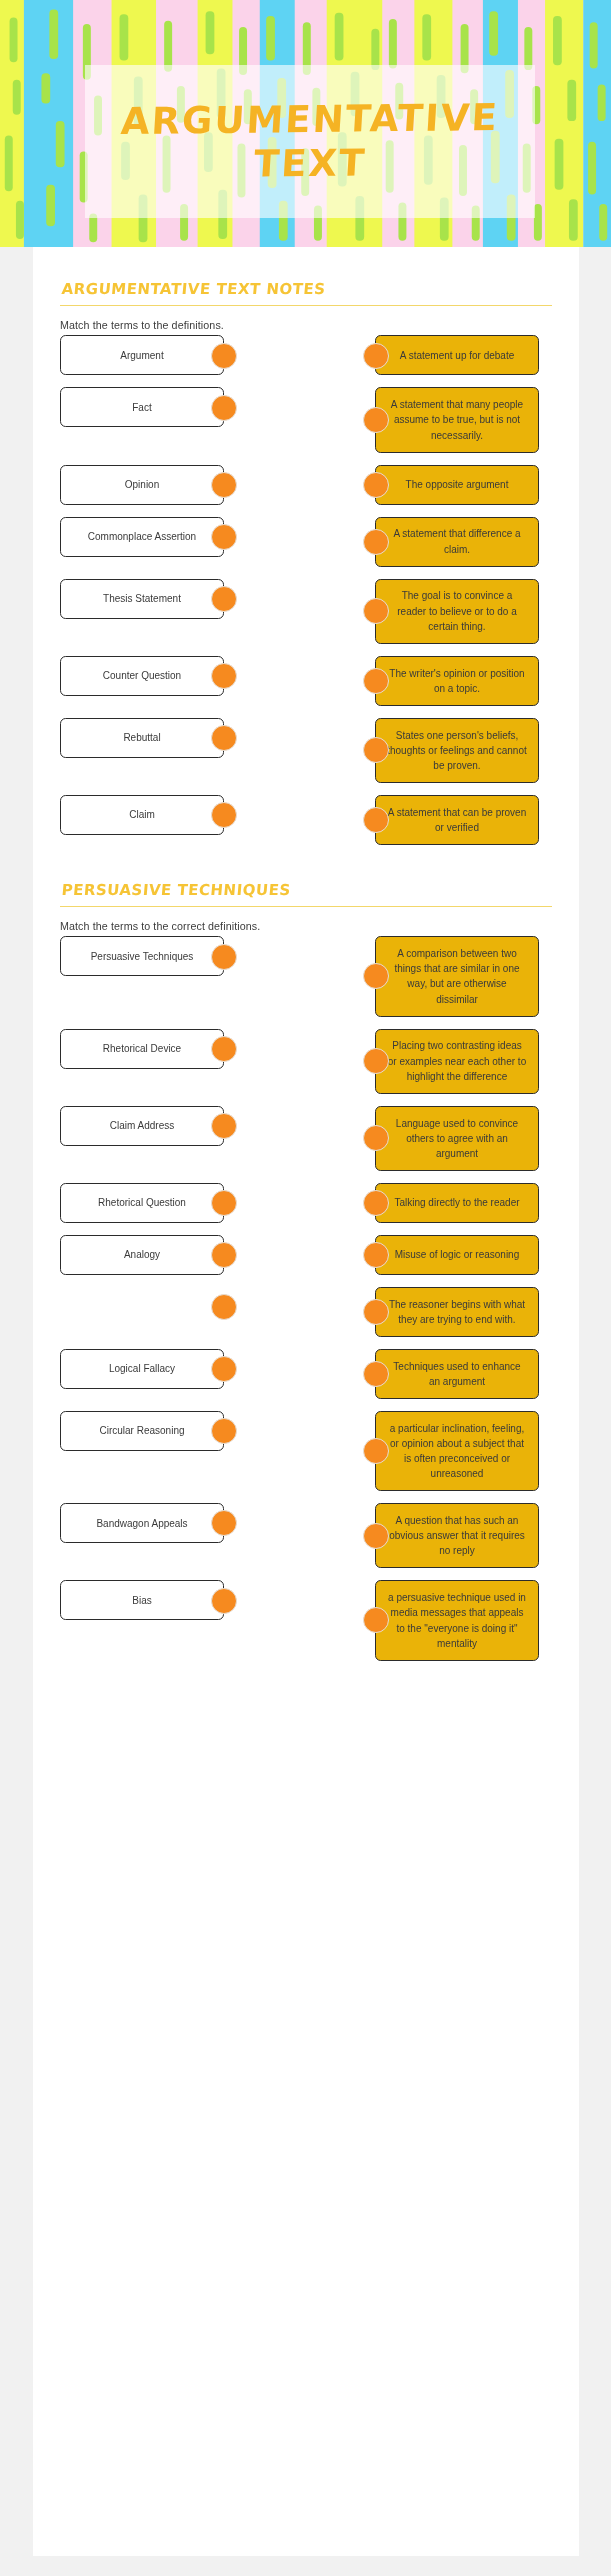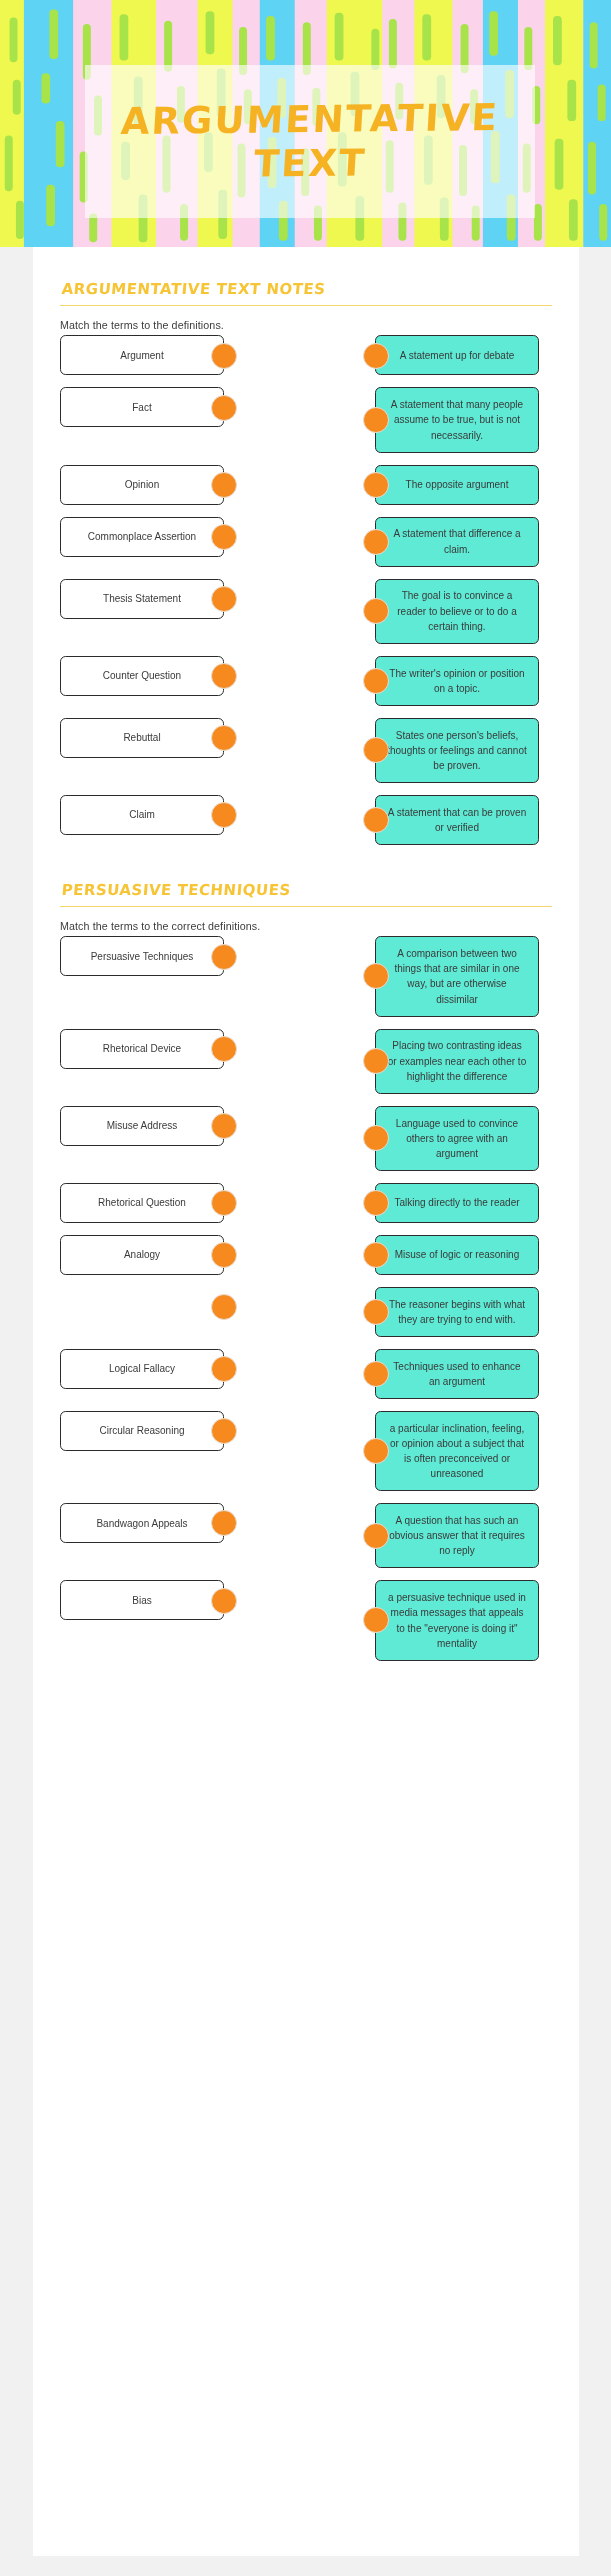--- a/index.html
+++ b/index.html
@@ -115,21 +115,21 @@
     font-size: 10px;
     color: #3a3a3a;
     line-height: 1.35;
     padding: 7.2px 11px;
   }
   .def-box {
     width: 164px;
     min-height: 40px;
     border: 0.8px solid #2b2b2b;
     border-radius: 5.6px;
-    background: #5eead4;
+    background: #eab308;
     display: flex; align-items: center; justify-content: center;
     text-align: center;
     font-size: 10px;
     color: #3a3a3a;
     line-height: 1.52;
     padding: 8.8px 11px;
   }
 
   
   .dot {
@@ -378,21 +378,21 @@
             <div class="dot" style="top: 7.2px;"></div>
           </div>
           <div class="def-wrap">
             <div class="def-box">Placing two contrasting ideas or examples near each other to highlight the difference</div>
             <div class="dot" style="top: 19.5px;"></div>
           </div>
         </div>
 
         <div class="match-row">
           <div class="term-wrap">
-            <div class="term-box">Misuse Address</div>
+            <div class="term-box">Claim Address</div>
             <div class="dot" style="top: 7.2px;"></div>
           </div>
           <div class="def-wrap">
             <div class="def-box">Language used to convince others to agree with an argument</div>
             <div class="dot" style="top: 19.5px;"></div>
           </div>
         </div>
 
         <div class="match-row">
           <div class="term-wrap">

